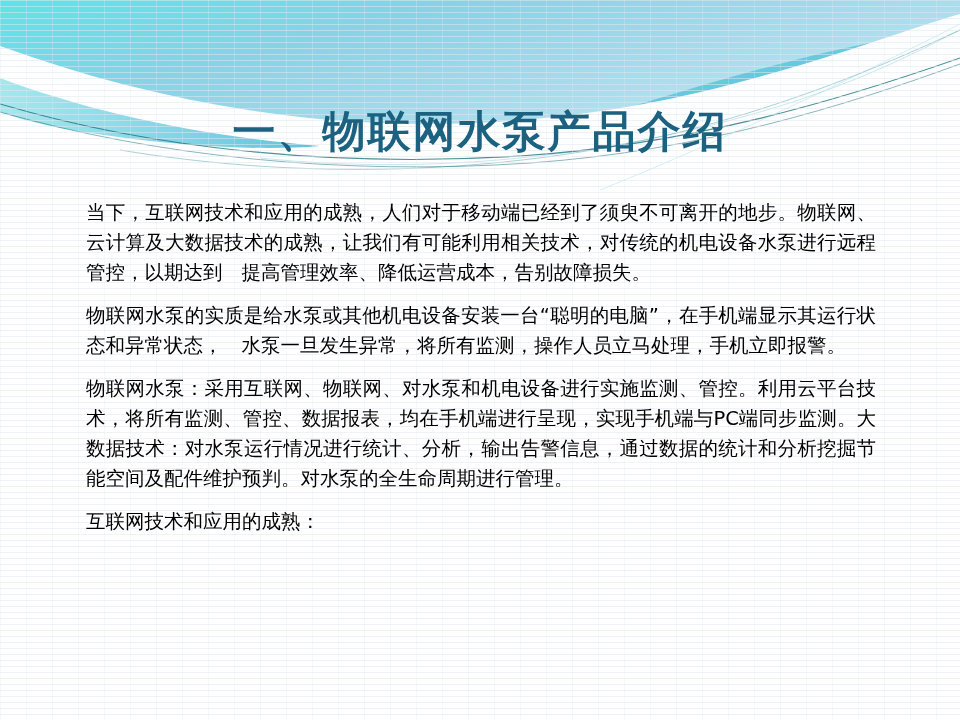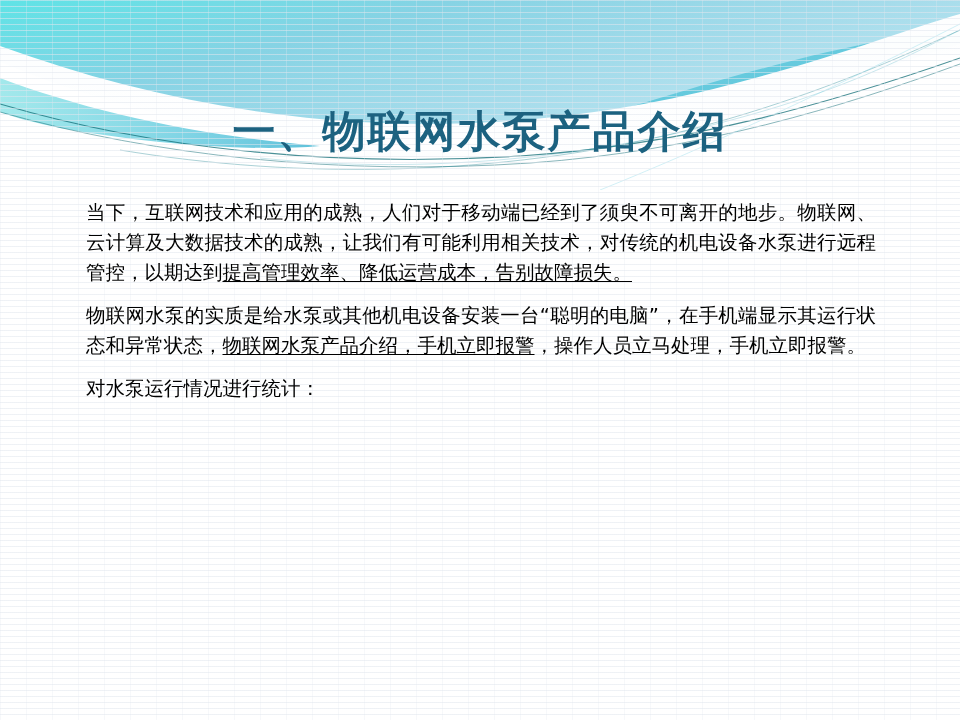--- a/index.html
+++ b/index.html
@@ -86,21 +86,21 @@
     line-height: 30px;
   }
   .para {
     margin: 0 0 13px 0;
     text-align: justify;
     text-justify: inter-character;
     text-align-last: left;
     word-break: break-all;
   }
   .para:last-child { margin-bottom: 0; }
-  .u { text-decoration: underline; text-underline-offset: 2px; }
+  .u { text-underline-offset: 2px; margin-left: 19px; }
 </style>
 </head>
 <body>
 
 <div id="slide">
 
   <div id="header-graphic">
     <svg width="960" height="190" viewBox="0 0 960 190" xmlns="http://www.w3.org/2000/svg">
       <defs>
         <linearGradient id="gCyan" x1="0" y1="0" x2="1" y2="0.6">
@@ -155,17 +155,18 @@
       <path d="M600,190 C700,150 830,90 960,24" fill="none" stroke="#7FD4E6" stroke-width="1" opacity="0.35"></path>
     </svg>
   </div>
 
   <div id="texture"></div>
 
   <div id="title">一、物联网水泵产品介绍</div>
 
   <div id="body-text">
       <div class="para"><span>当下，互联网技术和应用的成熟，人们对于移动端已经到了须臾不可离开的地步。物联网、云计算及大数据技术的成熟，让我们有可能利用相关技术，对传统的机电设备水泵进行远程管控，以期达到</span><span class="u">提高管理效率、降低运营成本，告别故障损失。</span></div>
-      <div class="para"><span>物联网水泵的实质是给水泵或其他机电设备安装一台“聪明的电脑”，在手机端显示其运行状态和异常状态，</span><span class="u">物联网水泵产品介绍，手机立即报警</span><span>，操作人员立马处理，手机立即报警。</span></div>
-      <div class="para"><span>对水泵运行情况进行统计：</span></div>
+      <div class="para"><span>物联网水泵的实质是给水泵或其他机电设备安装一台“聪明的电脑”，在手机端显示其运行状态和异常状态，</span><span class="u">水泵一旦发生异常，将所有监测</span><span>，操作人员立马处理，手机立即报警。</span></div>
+      <div class="para"><span>物联网水泵：采用互联网、物联网、对水泵和机电设备进行实施监测、管控。利用云平台技术，将所有监测、管控、数据报表，均在手机端进行呈现，实现手机端与PC端同步监测。大数据技术：对水泵运行情况进行统计、分析，输出告警信息，通过数据的统计和分析挖掘节能空间及配件维护预判。对水泵的全生命周期进行管理。</span></div>
+      <div class="para"><span>互联网技术和应用的成熟：</span></div>
     </div>
 
 </div>
 
 </body></html>

